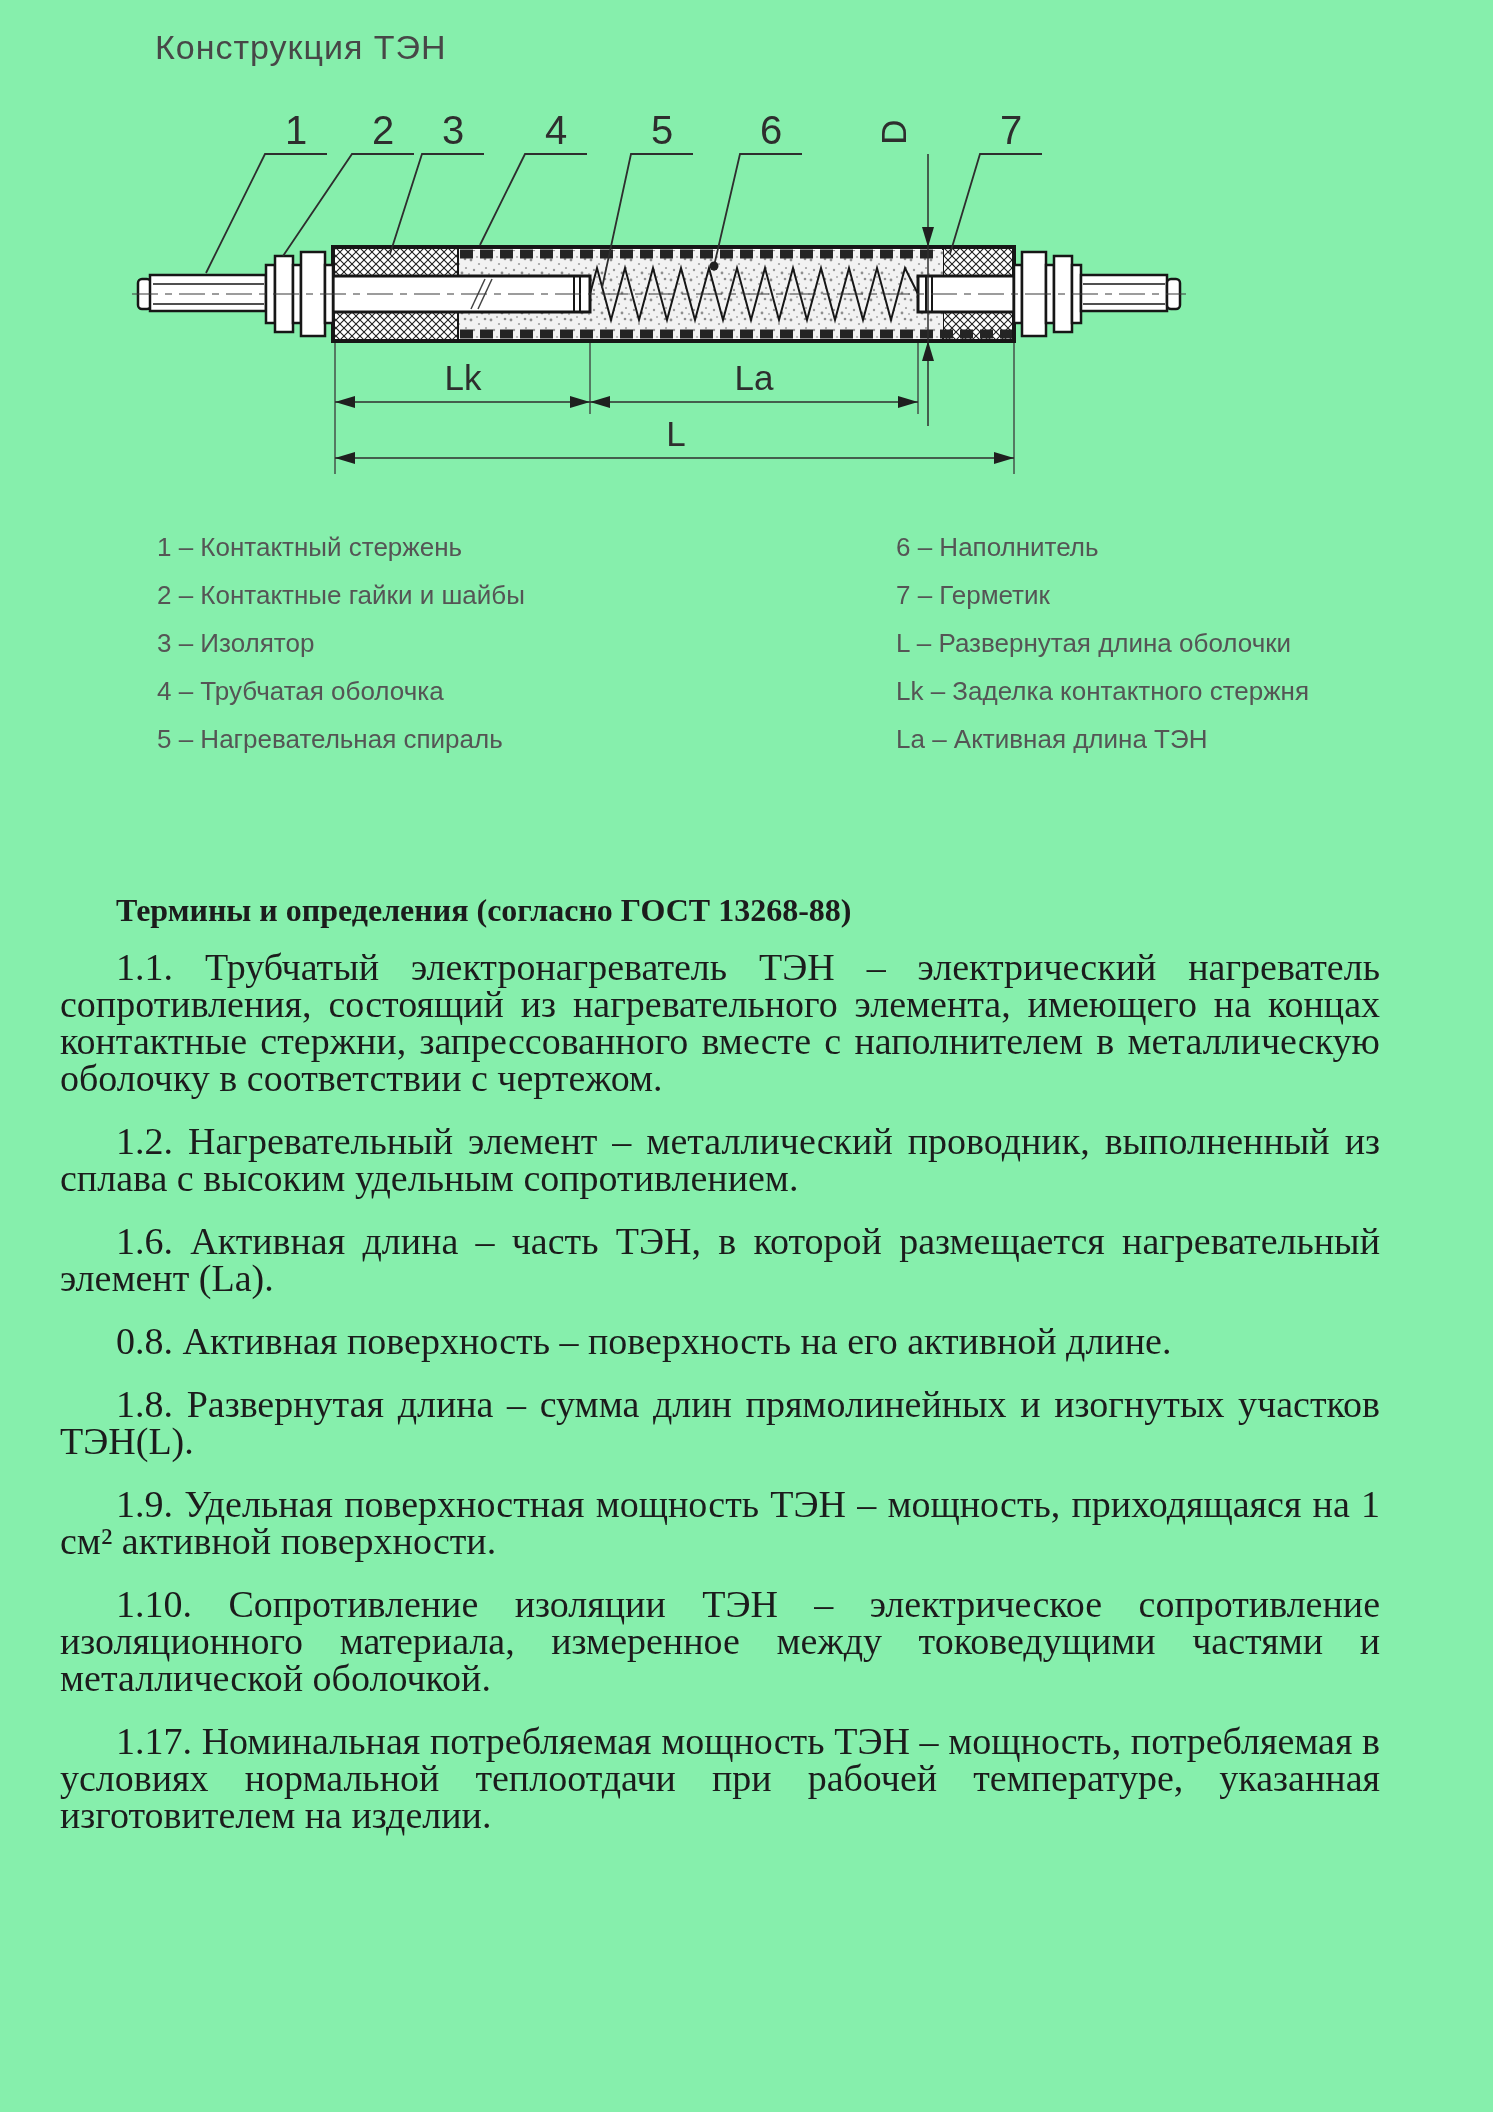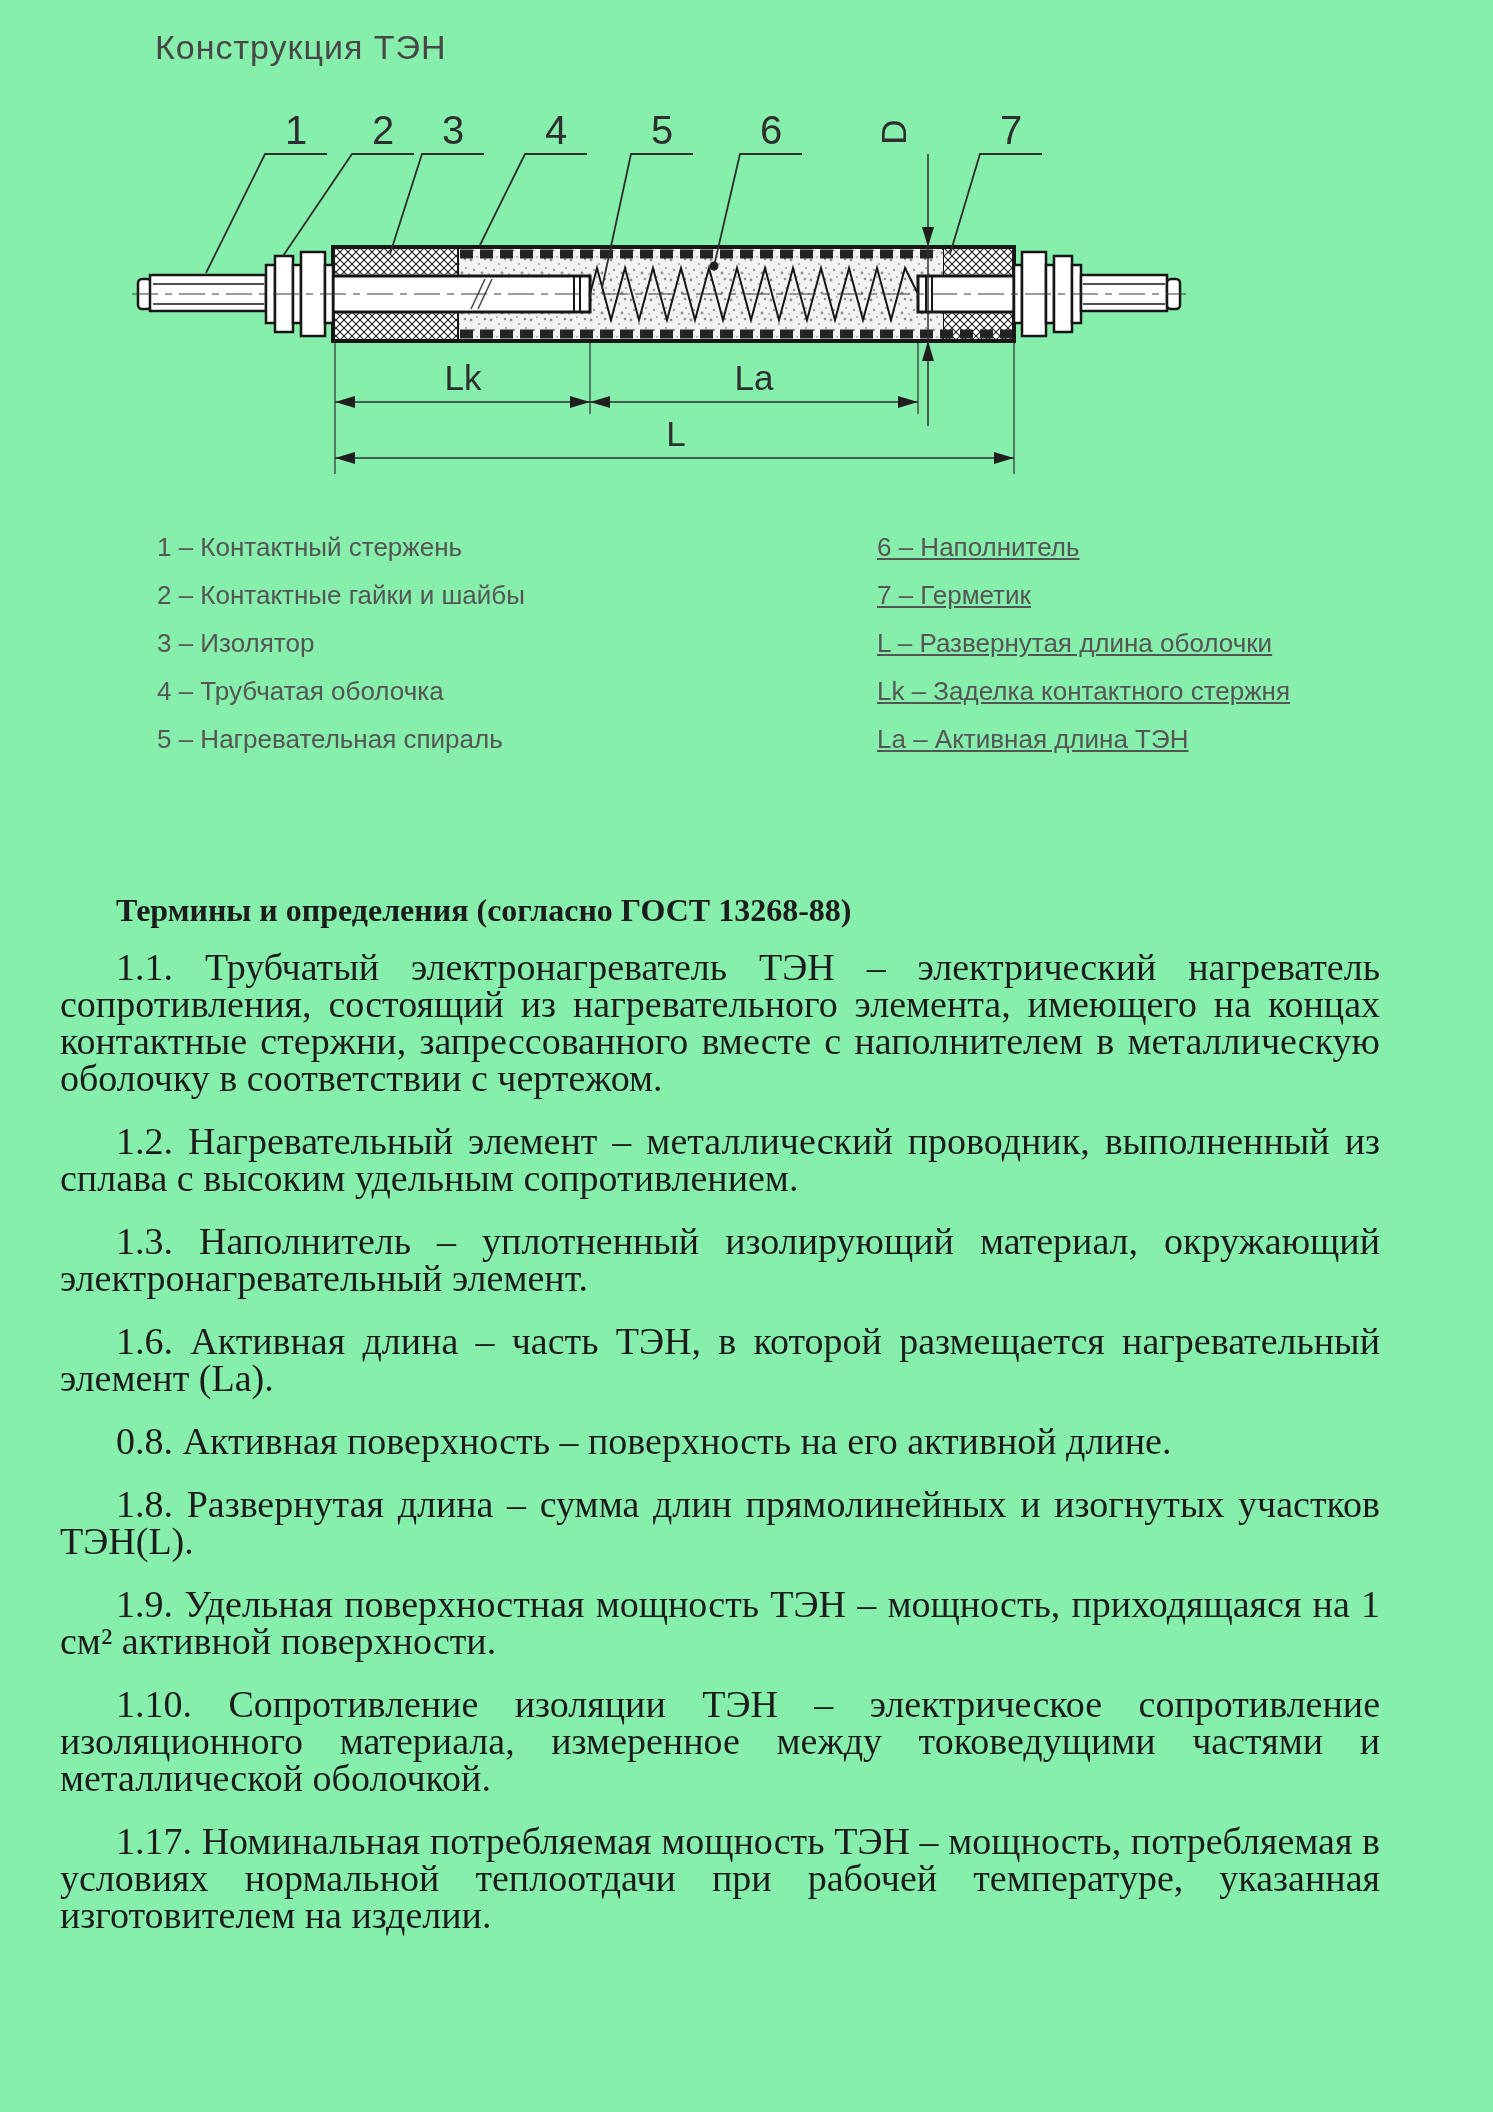--- a/index.html
+++ b/index.html
@@ -31,21 +31,21 @@
     width:1280px; height:290px;
     font-family:"Liberation Sans", sans-serif;
     font-size:26px;
     color:#555555;
   }
   .legend-col{
     position:absolute; top:0;
     display:flex; flex-direction:column; gap:22px;
   }
   .legend-col.left{left:0;}
-  .legend-col.right{left:720px;text-decoration:underline;}
+  .legend-col.right{left:739px;}
   .legend-item{white-space:nowrap; line-height:26px;}
   .terms{
     position:absolute;
     left:60px; top:892px;
     width:1320px;
     color:#1c1c1c;
   }
   .terms-heading{
     font-size:32px;
     font-weight:bold;
@@ -231,21 +231,20 @@
       <div class="legend-item">L – Развернутая длина оболочки</div>
       <div class="legend-item">Lk – Заделка контактного стержня</div>
       <div class="legend-item">La – Активная длина ТЭН</div>
     </div>
   </div>
 
   <div class="terms">
     <div class="terms-heading">Термины и определения (согласно ГОСТ 13268-88)</div>
     <p>1.1. Трубчатый электронагреватель ТЭН – электрический нагреватель сопротивления, состоящий из нагревательного элемента, имеющего на концах контактные стержни, запрессованного вместе с наполнителем в металлическую оболочку в соответствии с чертежом.</p>
     <p>1.2. Нагревательный элемент – металлический проводник, выполненный из сплава с высоким удельным сопротивлением.</p>
-    <p>1.3. Наполнитель – уплотненный изолирующий материал, окружающий электронагревательный элемент.</p>
     <p>1.6. Активная длина – часть ТЭН, в которой размещается нагревательный элемент (La).</p>
     <p>0.8. Активная поверхность – поверхность на его активной длине.</p>
     <p>1.8. Развернутая длина – сумма длин прямолинейных и изогнутых участков ТЭН(L).</p>
     <p>1.9. Удельная поверхностная мощность ТЭН – мощность, приходящаяся на 1 см² активной поверхности.</p>
     <p>1.10. Сопротивление изоляции ТЭН – электрическое сопротивление изоляционного материала, измеренное между токоведущими частями и металлической оболочкой.</p>
     <p>1.17. Номинальная потребляемая мощность ТЭН – мощность, потребляемая в условиях нормальной теплоотдачи при рабочей температуре, указанная изготовителем на изделии.</p>
   </div>
 
 </div>
 

